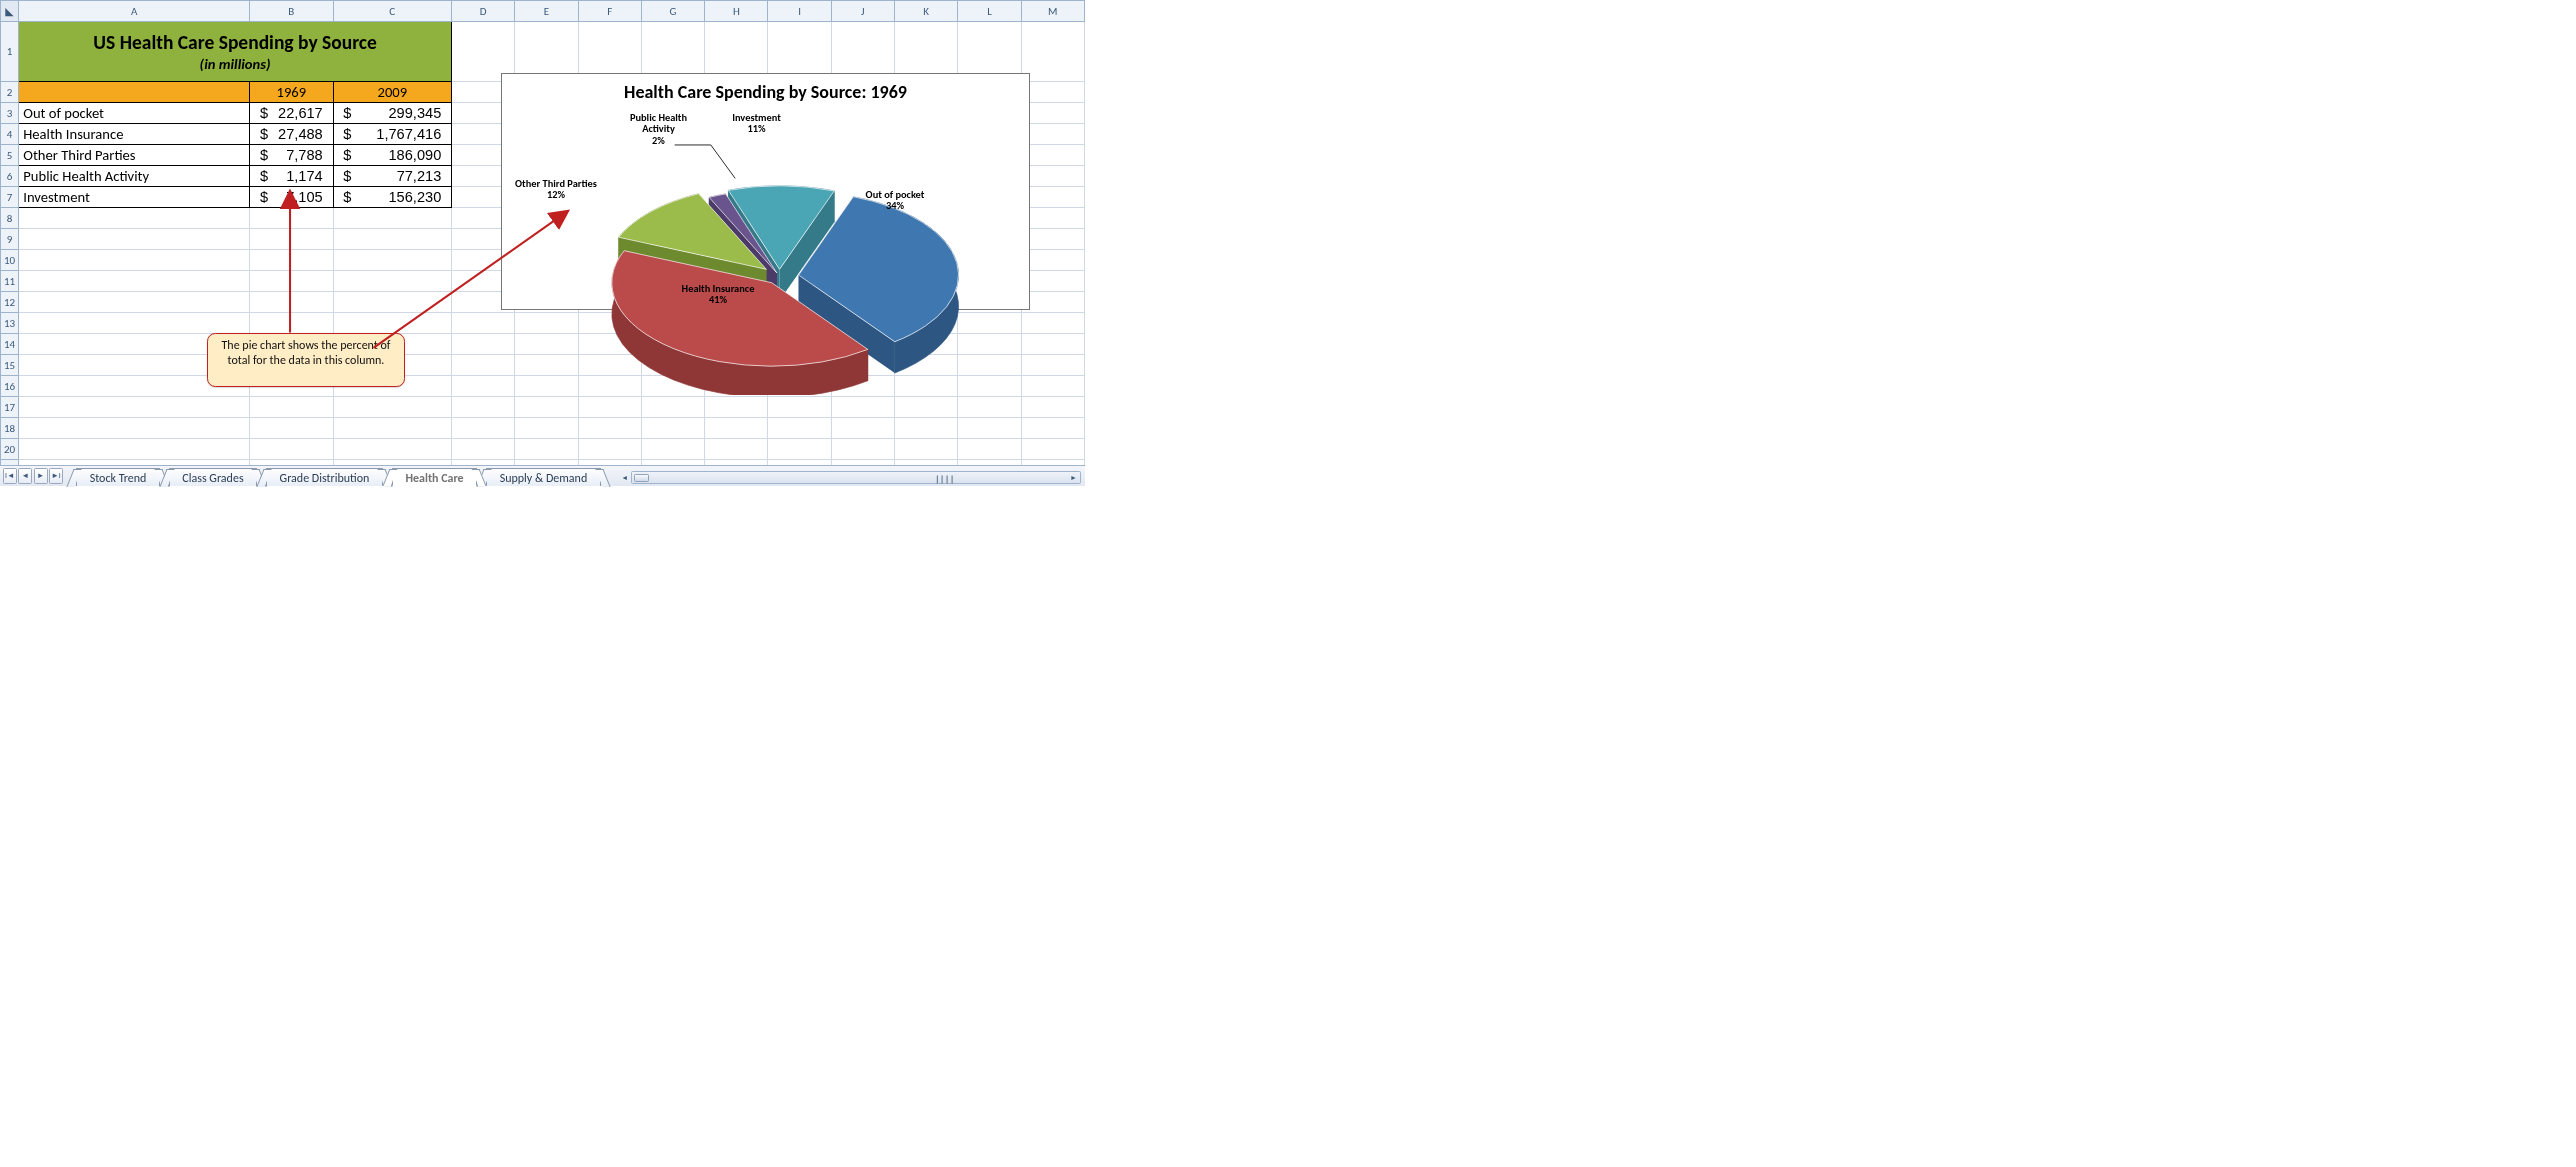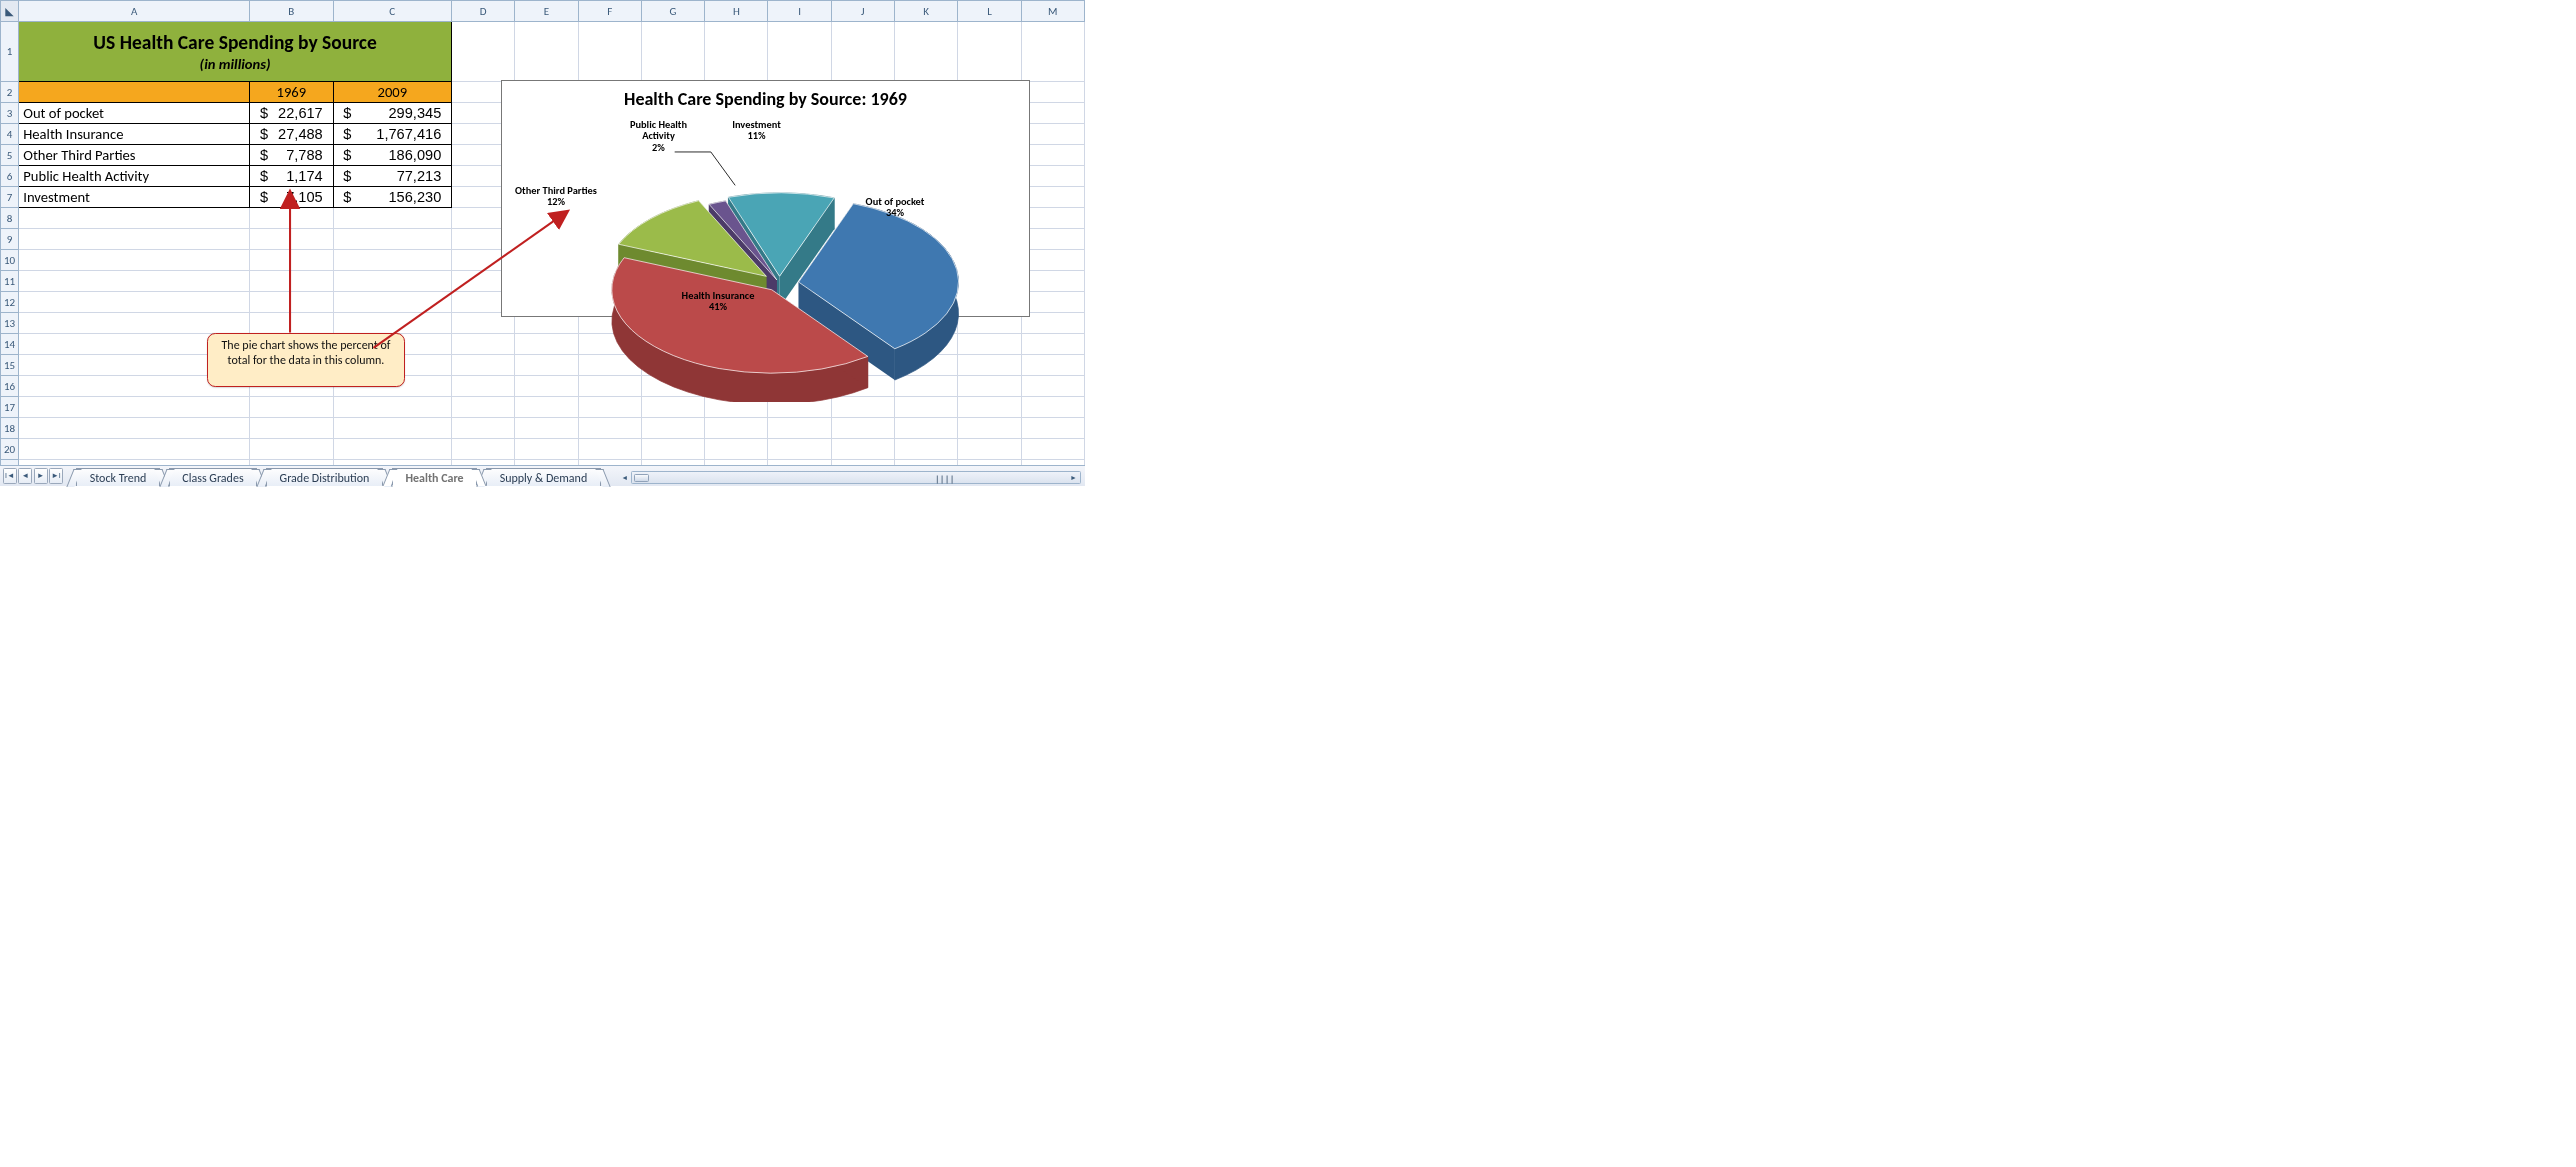--- a/index.html
+++ b/index.html
@@ -16,21 +16,21 @@
   .titlecell { background:#8fb13d !important; text-align:center; border:0.7px solid #000 !important; height:56px !important; padding-top:5.6px;margin-top:43px;}
   .titlecell .t1 { font-weight:bold; font-size:19.5px; color:#000;}
   .titlecell .t2 { font-style:italic; font-weight:bold; font-size:14.6px; color:#000; margin-top:1.4px;}
   .yearhdr { background:#f5a71e !important; font-weight:normal; text-align:center; border:0.7px solid #000 !important; padding-right:7px;}
   .datacell { border:0.7px solid #000 !important; }
   .label { text-align:left; padding-left:4.2px;}
   .money { font-family:Arial, sans-serif; }
   .money .dollar { float:left; padding-left:5.6px;}
   .money .val { float:right; padding-right:5.6px; text-align:right;}
   
-  .chartbox { position:absolute; left:501px; top:80px; width:529px; height:237px; background:#fff; border:0.7px solid #777; }
+  .chartbox { position:absolute; left:501px; top:73px; width:529px; height:237px; background:#fff; border:0.7px solid #777; }
   .charttitle { text-align:center; font-weight:bold; font-size:18px; margin-top:7px; }
   .chartsvg { display:block; margin:0 auto; }
   .dl { position:absolute; font-weight:bold; font-size:10.4px; text-align:center; color:#000; line-height:1.1;}
   
   .callout { position:absolute; left:207px; top:333px; width:198px; height:54px; background:#ffedc6; border:1.4px solid #c02020; border-radius:8.3px; color:#111; font-size:12px; text-align:center; padding:4.2px 7px; line-height:1.2; box-shadow:0 0.7px 1.4px rgba(0,0,0,.15);}
   .arrow-svg { position:absolute; left:0; top:0; pointer-events:none;}
   
   .tabstrip { position:absolute; left:0; top:465px; width:1085px; height:21px; border-top:0.7px solid #9db4cc; background:linear-gradient(#f3f5fa,#e2e8f2); display:flex; align-items:flex-end; font-size:12px; }
   .navbtns { display:flex; gap:0; padding:0 2.8px; align-items:center; height:100%;}
   .navbtn { width:14px; height:15.3px; border:0.7px solid #9aa8bb; background:linear-gradient(#fff,#e6ecf5); margin-right:1.4px; display:flex; align-items:center; justify-content:center; font-size:7.7px; color:#3b5a7a; border-radius:1.4px; cursor:pointer;}

